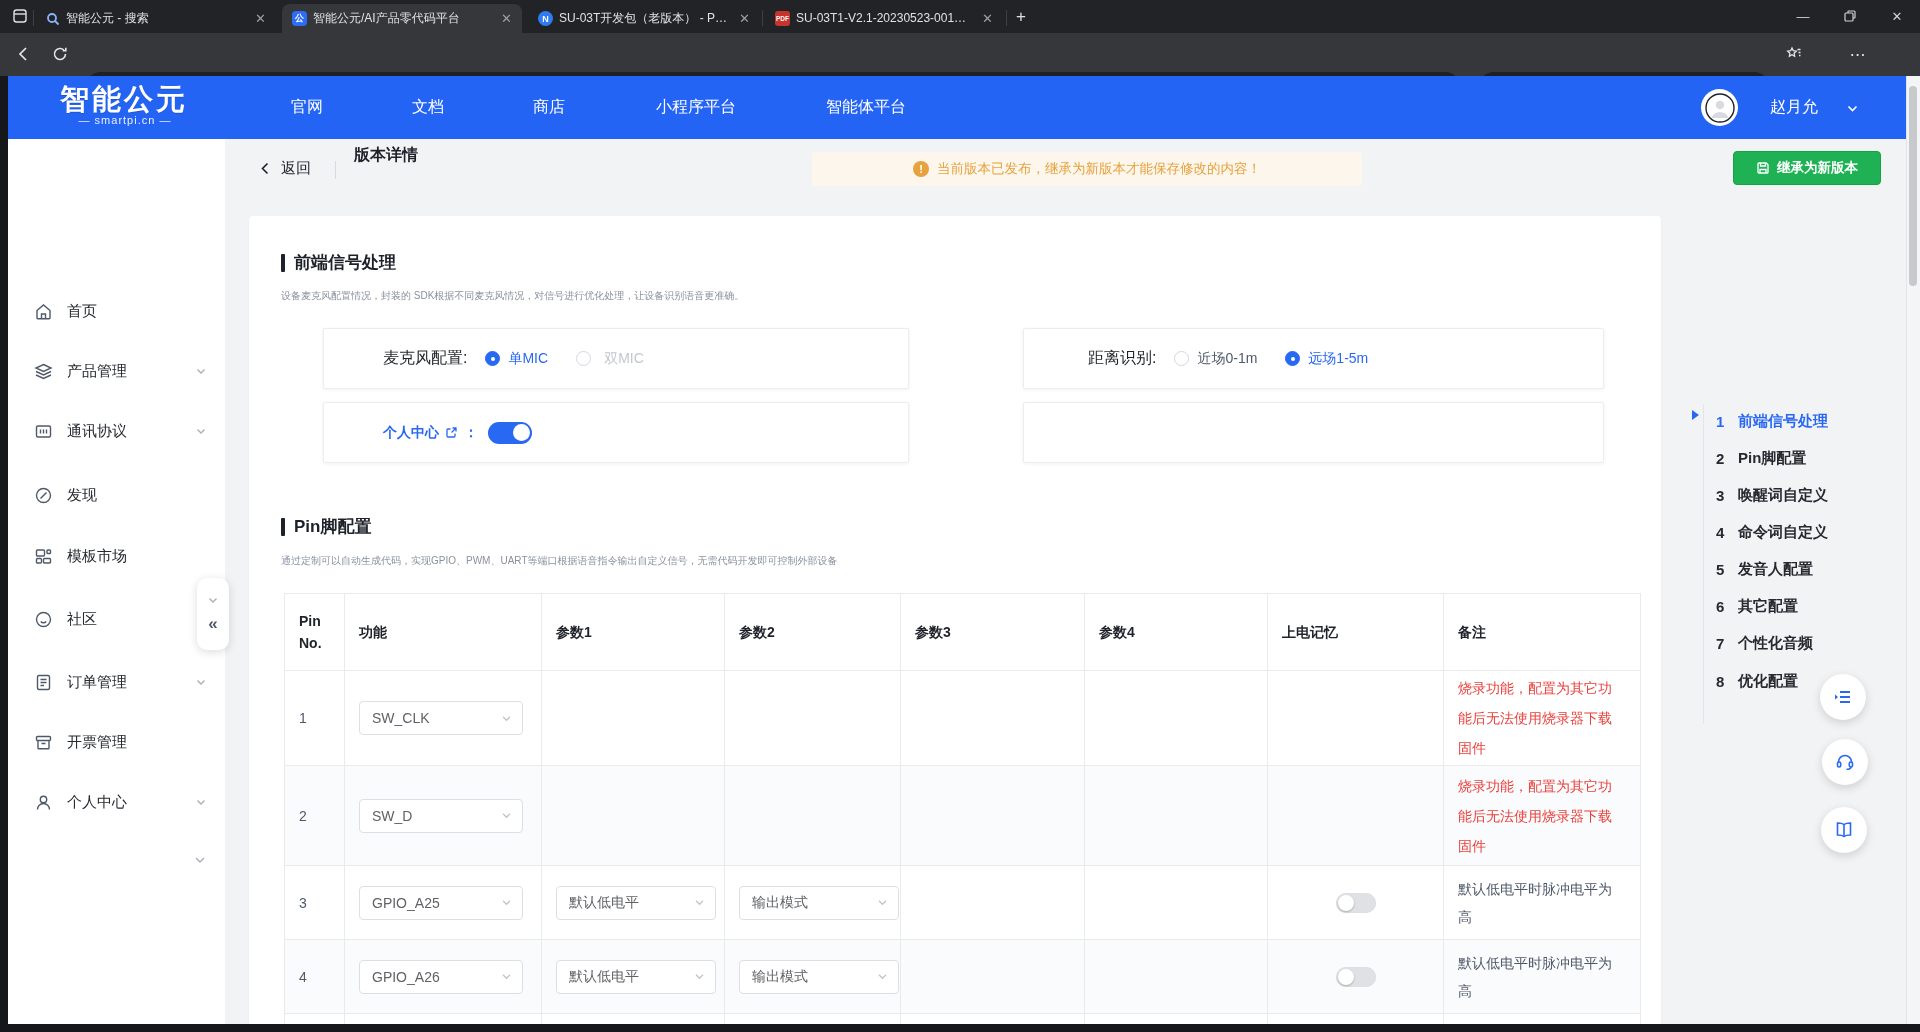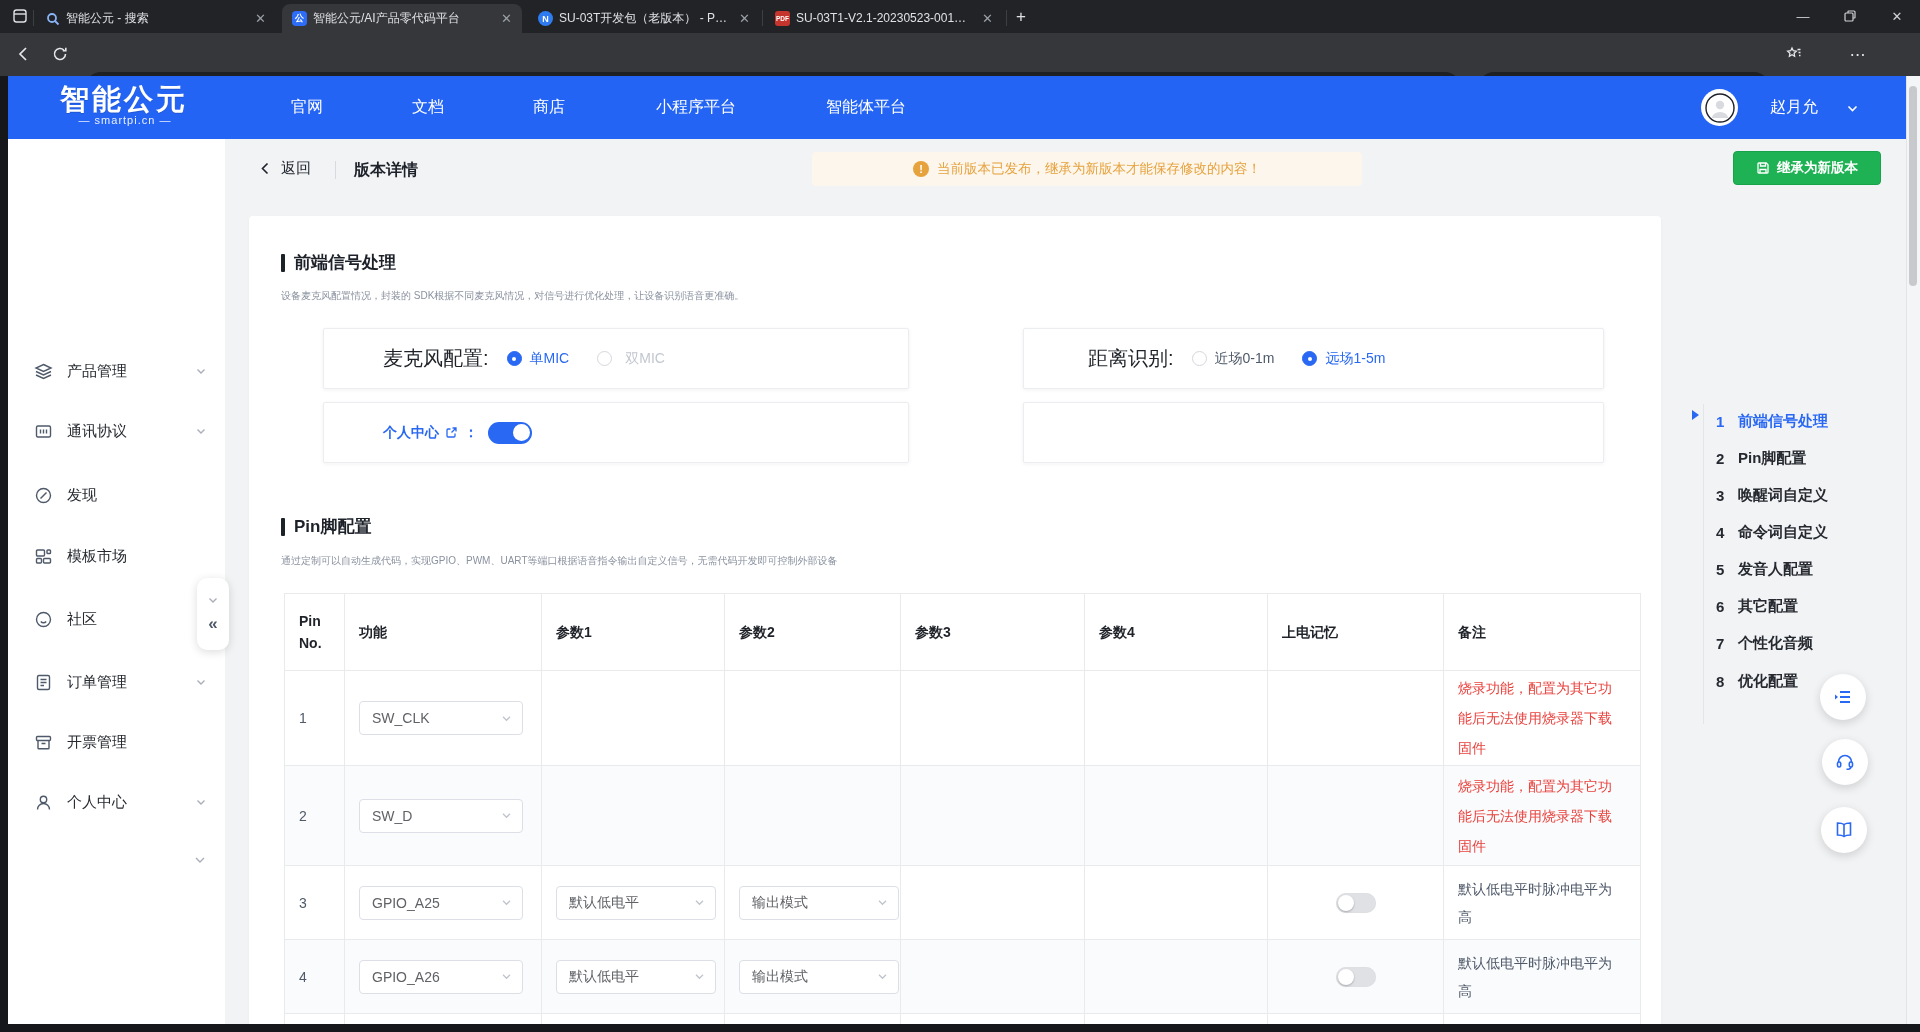--- a/index.html
+++ b/index.html
@@ -56,21 +56,21 @@
   .greenbtn{left:1733px;top:151px;width:148px;height:34px;background:#1fb254;border:1px solid #16a34a;border-radius:4px;box-sizing:border-box;
       display:flex;align-items:center;justify-content:center;gap:7px;color:#fff;font-size:13.5px;font-weight:600;cursor:pointer;}
 
   .card{left:249px;top:216px;width:1412px;height:816px;background:#ffffff;border-radius:4px;box-shadow:0 1px 3px rgba(0,0,0,.04);}
 
   .secbar{width:4px;height:18px;background:#1d2129;border-radius:1px;}
   .sectitle{font-size:17px;font-weight:700;color:#1d2129;margin-left:9px;}
   .secdesc{font-size:10px;color:#8a919f;}
 
   .cfgbox{background:#fff;border:1px solid #ebedf0;box-shadow:0 1px 4px rgba(31,35,41,.06);border-radius:2px;box-sizing:border-box;display:flex;align-items:center;}
-  .cfglabel{font-size:20px;color:#1f2329;}
+  .cfglabel{font-size:16px;color:#1f2329;}
   .radio{width:15px;height:15px;border-radius:50%;box-sizing:border-box;}
   .radio.sel{background:#2968f3;border:1px solid #2968f3;position:relative;}
   .radio.sel::after{content:"";position:absolute;left:4.5px;top:4.5px;width:4px;height:4px;border-radius:50%;background:#fff;}
   .radio.un{background:#fff;border:1px solid #d4d7dd;}
   .optblue{color:#2968f3;font-size:14px;}
   .optgray{color:#c2c7cf;font-size:14px;}
   .optdark{color:#4e5969;font-size:14px;}
   .toggle{width:44px;height:22px;border-radius:11px;position:relative;cursor:pointer;}
   .toggle.on{background:#2968f3;}
   .toggle.on::after{content:"";position:absolute;right:2.5px;top:2.5px;width:17px;height:17px;border-radius:50%;background:#fff;}
@@ -239,20 +239,29 @@
   </div>
   <div class="abs username" style="left:1762px;top:21px">赵月允</div>
   <div class="abs" style="left:1838px;top:26px;color:#fff">
     <svg width="13" height="13" viewBox="0 0 13 13" fill="none" stroke="currentColor" stroke-width="1.6">
         <path d="M2.5 4.5l4 4 4-4"></path>
       </svg>
   </div>
 </div>
 
 <div class="abs sidebar">
+  <div class="abs sideitem" style="top:148px">
+    <span class="ic">
+        <svg width="19" height="19" viewBox="0 0 19 19" fill="none" stroke="currentColor" stroke-width="1.4">
+          <path d="M3 8.5L9.5 3l6.5 5.5V16a.8.8 0 0 1-.8.8H3.8A.8.8 0 0 1 3 16z"></path>
+          <path d="M7.5 16.5v-4.5h4v4.5"></path>
+        </svg>
+      </span>
+    <span class="lb">首页</span>
+  </div>
   <div class="abs sideitem" style="top:208px">
     <span class="ic">
         <svg width="19" height="19" viewBox="0 0 19 19" fill="none" stroke="currentColor" stroke-width="1.4">
           <path d="M9.5 2.5L17 6l-7.5 3.5L2 6z"></path>
           <path d="M2 9.5L9.5 13 17 9.5M2 13l7.5 3.5L17 13"></path>
         </svg>
       </span>
     <span class="lb">产品管理</span>
     <span class="chev">
         <svg width="12" height="12" viewBox="0 0 12 12" fill="none" stroke="currentColor" stroke-width="1.4">
@@ -351,21 +360,21 @@
 
 <div class="abs flex backrow" style="left:257px;top:159px;gap:7px;cursor:pointer">
   <span>
       <svg width="17" height="17" viewBox="0 0 17 17" fill="none" stroke="#1d2129" stroke-width="1.6">
         <path d="M10.5 3.5l-5 5 5 5"></path>
       </svg>
     </span>
   <span style="font-size:15px">返回</span>
 </div>
 <div class="abs pgdivider"></div>
-<div class="abs" style="left:354px;top:160px;font-size:16px;font-weight:700;color:#1d2129">版本详情</div>
+<div class="abs" style="left:354px;top:145px;font-size:16px;font-weight:700;color:#1d2129">版本详情</div>
 
 <div class="abs warnbanner">
   <span class="warnicon">!</span>
   <span class="warntext">当前版本已发布，继承为新版本才能保存修改的内容！</span>
 </div>
 
 <div class="abs greenbtn">
   <span>
       <svg width="14" height="14" viewBox="0 0 14 14" fill="none" stroke="#fff" stroke-width="1.3">
         <path d="M2 2.8A.8.8 0 0 1 2.8 2h7.4L12 3.8v7.4a.8.8 0 0 1-.8.8H2.8a.8.8 0 0 1-.8-.8z"></path>

